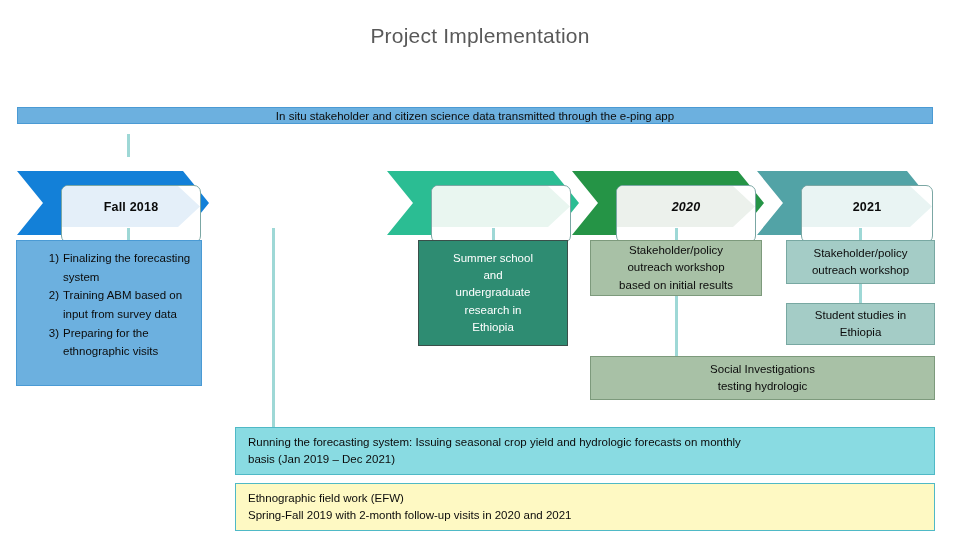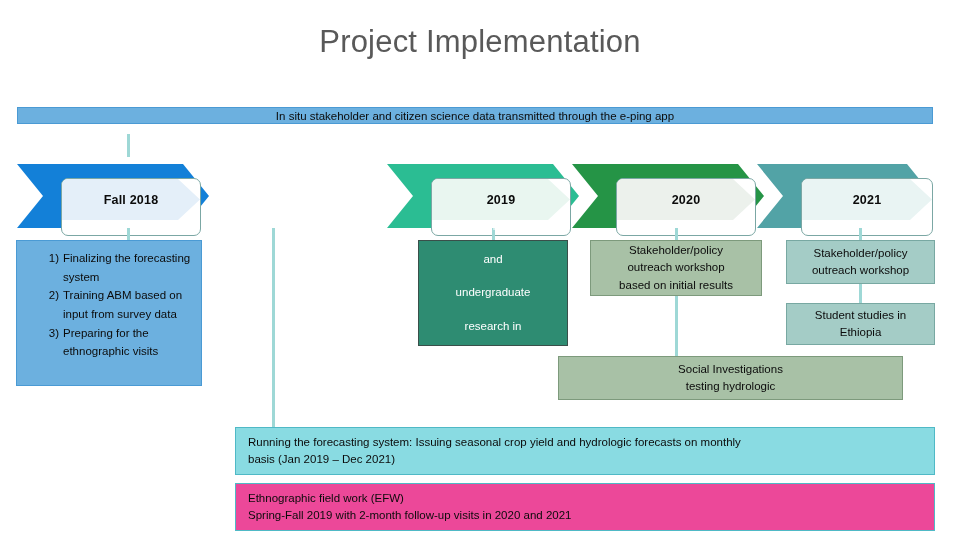--- a/index.html
+++ b/index.html
@@ -20,21 +20,21 @@
     overflow: hidden;
   }
 
   
   #page-title {
     position: absolute;
     left: 0;
     top: 24px;
     width: 960px;
     text-align: center;
-    font-size: 31px;
+    font-size: 21px;
     font-weight: 400;
     color: #595959;
     letter-spacing: 0.2px;
     line-height: 1.15;
   }
 
   
   #top-banner {
     position: absolute;
     left: 17px;
@@ -55,21 +55,21 @@
   
   #timeline {
     position: absolute;
     left: 17px;
     top: 156px;
     width: 916px;
     height: 72px;
   }
   .stage {
     position: absolute;
-    top: 8px;
+    top: 15px;
     height: 60px;
     text-align: right;
   }
   .chev {
     position: absolute;
     left: 0;
     top: 0;
     height: 64px;
     width: 100%;
     -webkit-clip-path: polygon(0 0, calc(100% - 26px) 0, 100% 50%, calc(100% - 26px) 100%, 0 100%, 26px 50%);
@@ -162,21 +162,21 @@
     left: -26px;
     width: 22px;
     text-align: right;
   }
 
   #box-summer {
     left: 418px; top: 240px; width: 150px; height: 106px;
     background: #2e8c72; border-color: #3a4f4a;
     color: #ffffff;
     padding: 4px 6px;
-    text-align: center; align-items: center; gap: 16px;
+    text-align: center; align-items: center;
   }
 
   #box-stake2020 {
     left: 590px; top: 240px; width: 172px; height: 56px;
     background: #a8c1a6; border-color: #7d9a7c;
     padding: 2px 6px;
     text-align: center; align-items: center;
   }
 
   #box-stake2021 {
@@ -187,36 +187,36 @@
   }
 
   #box-student {
     left: 786px; top: 303px; width: 149px; height: 42px;
     background: #a4ccc6; border-color: #78a8a2;
     padding: 2px 6px;
     text-align: center; align-items: center;
   }
 
   #box-social {
-    left: 558px; top: 356px; width: 345px; height: 44px;
+    left: 590px; top: 356px; width: 345px; height: 44px;
     background: #a8c1a6; border-color: #7d9a7c;
     padding: 2px 6px;
     text-align: center; align-items: center;
   }
 
   #box-running {
     left: 235px; top: 427px; width: 700px; height: 48px;
     background: #89dbe2; border-color: #4fb9c6;
     padding: 6px 12px;
     text-align: left; align-items: flex-start;
   }
 
   #box-efw {
     left: 235px; top: 483px; width: 700px; height: 48px;
-    background: #ec4899; border-color: #4fb9c6;
+    background: #fef9c3; border-color: #4fb9c6;
     padding: 6px 12px;
     text-align: left; align-items: flex-start;
   }
 
   .line { display: block; }
 </style>
 </head>
 <body>
 
 <div id="slide">
@@ -235,27 +235,26 @@
         <div class="card-chev" style="background:#e4eff9;"></div>
         <div class="card-label">Fall 2018</div>
       </div>
     </div>
 
 
     <div class="stage" style="left:370px;width:192px;">
       <div class="chev" style="background:#2bbd93;"></div>
       <div class="card" style="left:44px;width:140px;">
         <div class="card-chev" style="background:#e9f6f0;"></div>
-        <div class="card-label">2019</div>
       </div>
     </div>
 
     <div class="stage" style="left:555px;width:192px;">
       <div class="chev" style="background:#259446;"></div>
-      <div class="card" style="left:44px;width:140px;">
+      <div class="card" style="left:44px;width:140px;font-style:italic;">
         <div class="card-chev" style="background:#ecf1ec;"></div>
         <div class="card-label">2020</div>
       </div>
     </div>
 
     <div class="stage" style="left:740px;width:176px;">
       <div class="chev" style="background:#52a3a6;"></div>
       <div class="card" style="left:44px;width:132px;padding-left:33px;">
         <div class="card-chev" style="background:#e9f4f3;"></div>
         <div class="card-label">2021</div>

